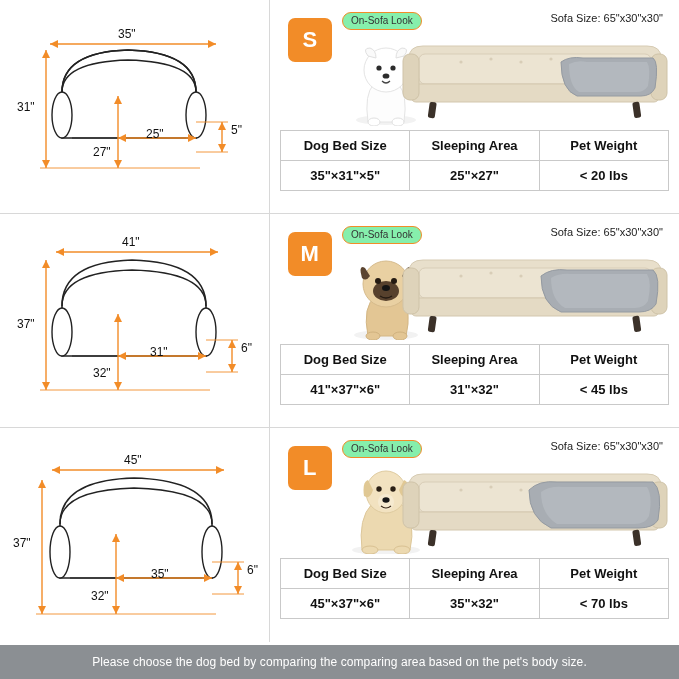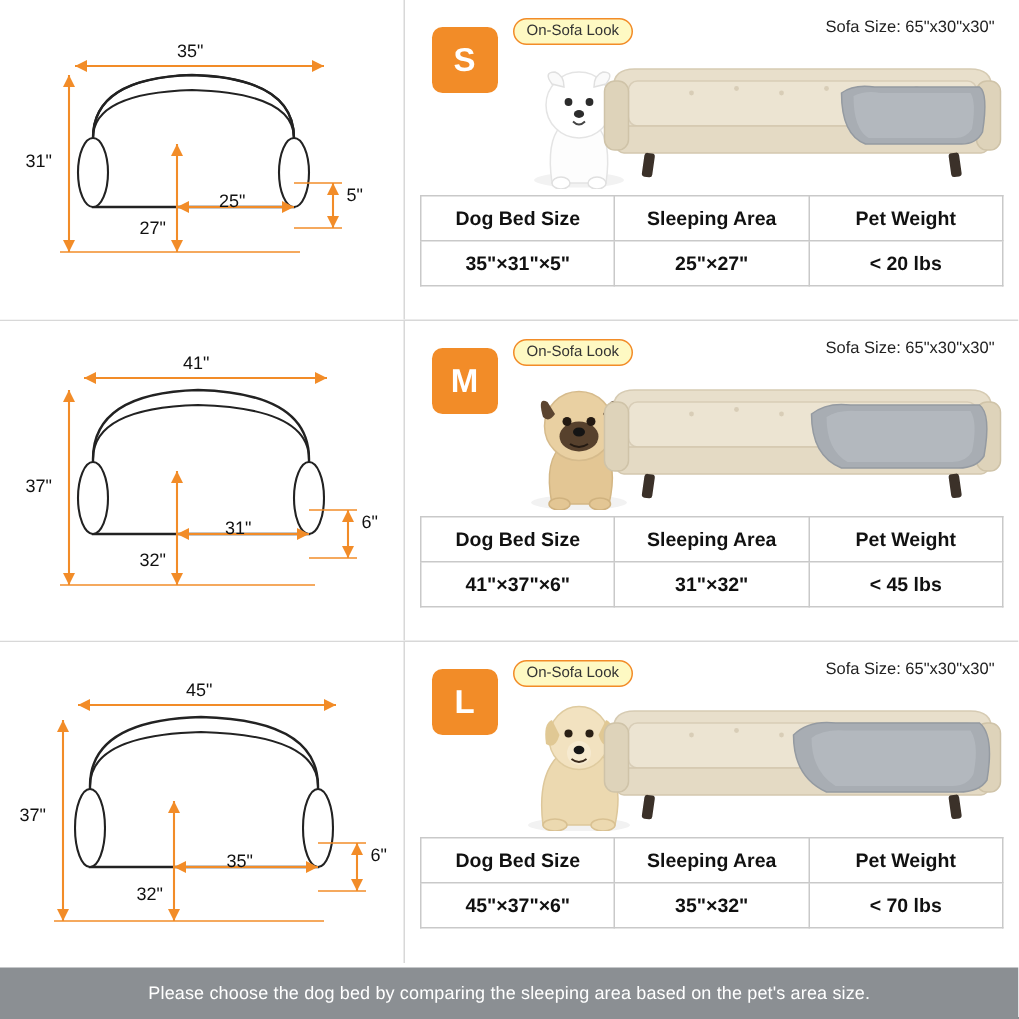--- a/index.html
+++ b/index.html
@@ -59,21 +59,21 @@
   }
 
   .onsofa {
     position: absolute;
     left: 62px; top: 4px;
     border: 1px solid #f28c28;
     border-radius: 9px;
     padding: 2px 8px 3px 8px;
     font-size: 10px;
     color: #333;
-    background: #fef9c3;
+    background: #86efac;
     white-space: nowrap;
   }
 
   .sofa-size {
     position: absolute;
     right: 6px; top: 4px;
     font-size: 11px;
     color: #222;
     white-space: nowrap;
   }
@@ -415,14 +415,14 @@
             <td>35"×32"</td>
             <td>&lt; 70 lbs</td>
           </tr>
         </tbody>
           </table>
       </div>
     </div>
 
   </div>
 
-  <div class="footer">Please choose the dog bed by comparing the sleeping area based on the pet's area size.</div>
+  <div class="footer">Please choose the dog bed by comparing the comparing area based on the pet's body size.</div>
 </div>
 
 </body></html>

